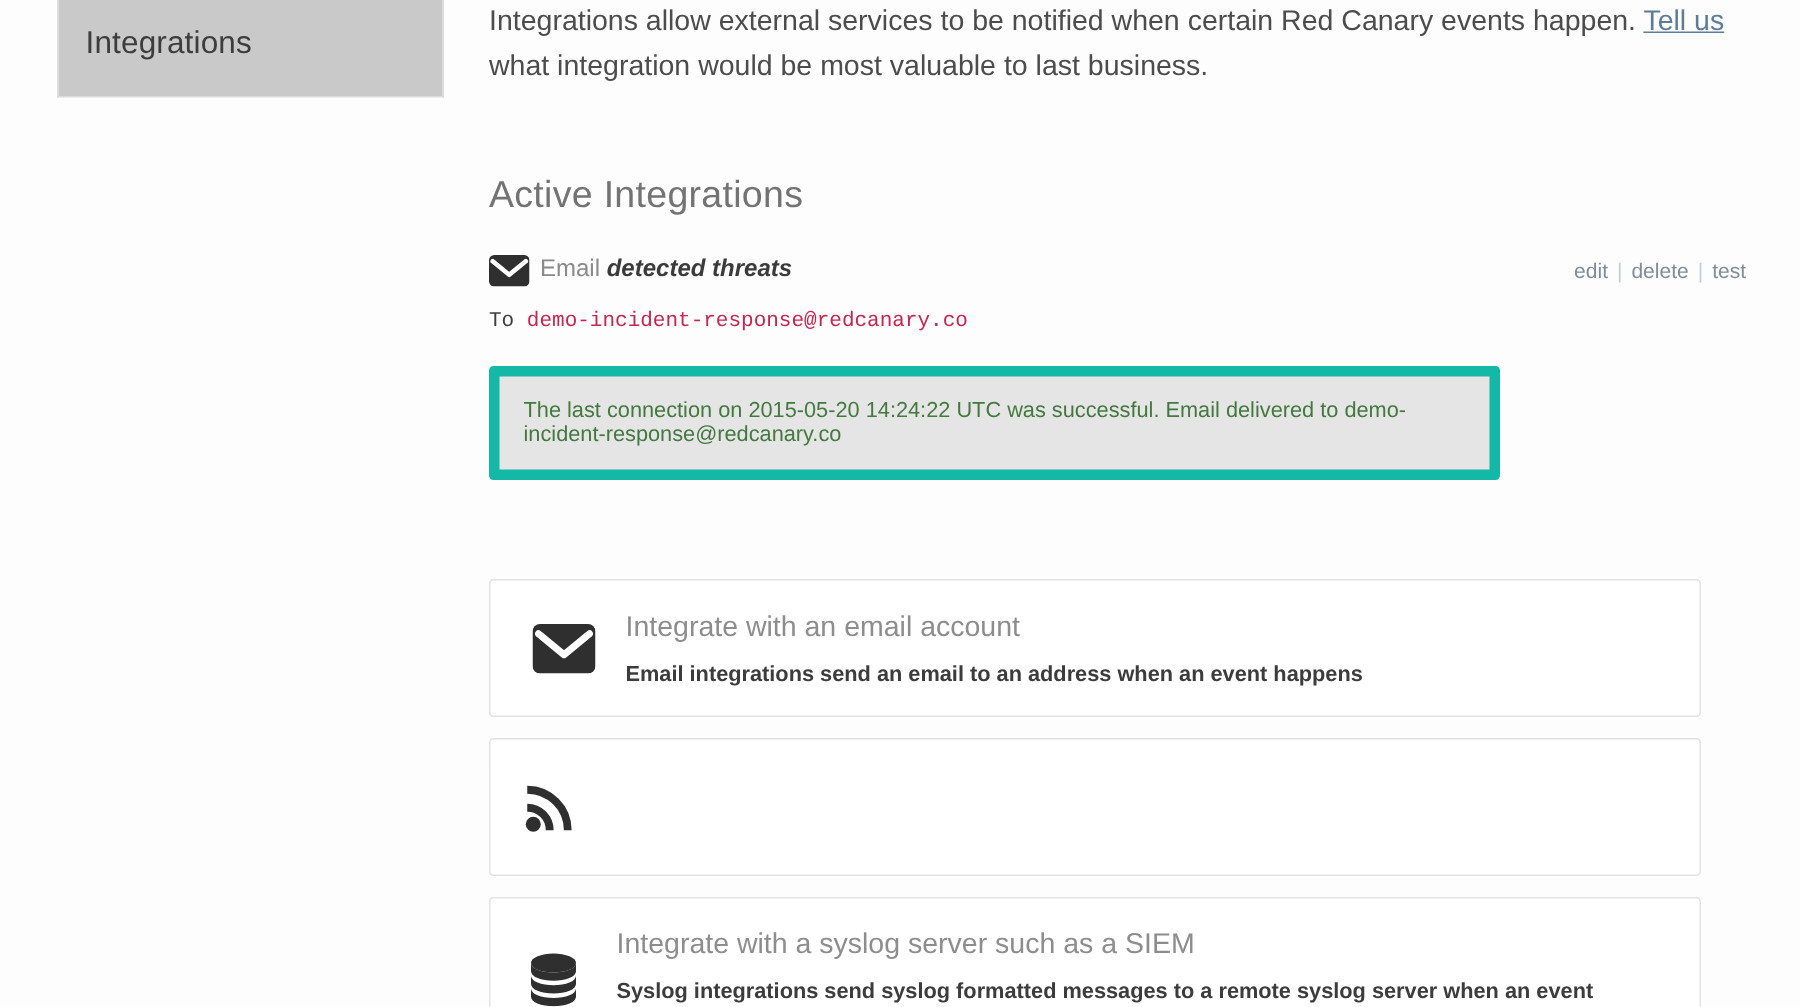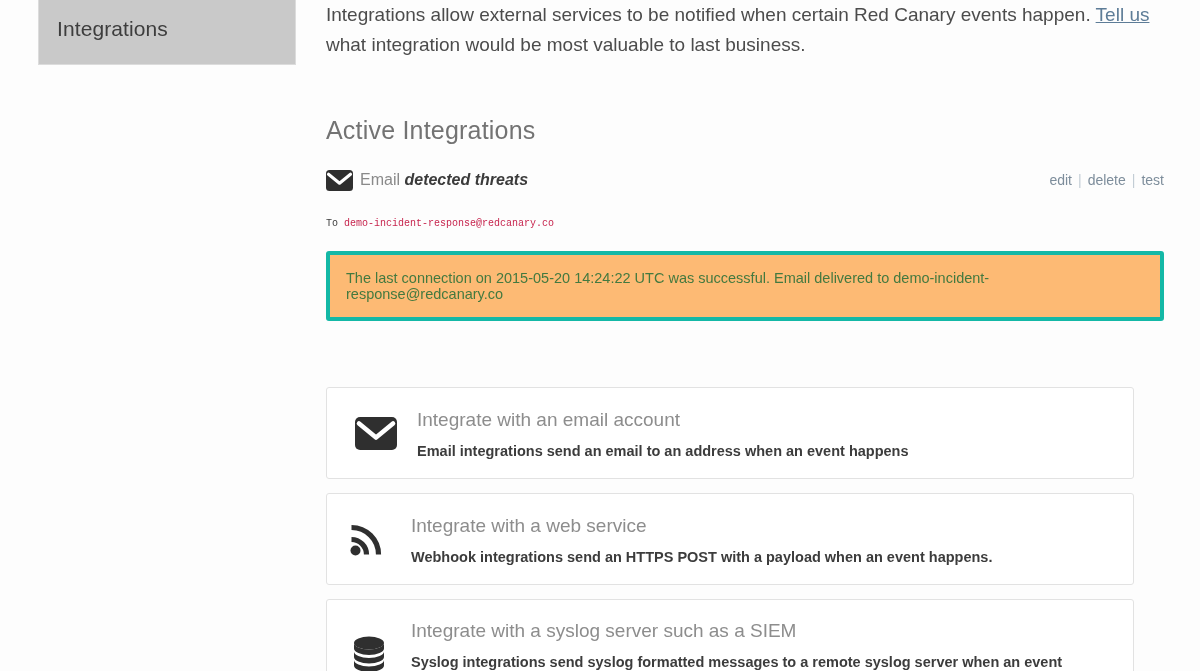--- a/index.html
+++ b/index.html
@@ -108,40 +108,40 @@
     display: flex;
     gap: 6px;
   }
   .row-links a {
     color: #7d8d9b;
     text-decoration: none;
   }
   .row-links .sep { color: #c3cdd5; }
 
   .to-line {
-    margin-top: 25px;
+    margin-top: 13px;
     font-family: "Liberation Mono", monospace;
-    font-size: 10px;
+    font-size: 14px;
     color: #3d3d3d;
   }
   .to-line .addr {
     color: #c7254e;
   }
 
   
   .banner {
     margin-top: 22px;
-    background: #fdba74;
-    border: 4px solid #14b8a6;
+    background: #e5e5e5;
+    border: 7px solid #14b8a6;
     border-radius: 3px;
     color: #43793f;
     font-size: 14.5px;
     padding: 15px 16px;
     box-sizing: border-box;
-    width: 838px;
+    width: 674px;
   }
 
   
   .cards {
     margin-top: 66px;
     display: flex;
     flex-direction: column;
     gap: 14px;
   }
   .card {
@@ -239,24 +239,20 @@
     </div>
 
     <div class="card card-2">
       <span class="card-icon">
         <svg width="36" height="36" viewBox="0 0 36 36" aria-hidden="true">
           <circle cx="6.5" cy="29.5" r="5" fill="#2f2f2f"></circle>
           <path d="M2.5 18.5 A15 15 0 0 1 17.5 33.5" fill="none" stroke="#2f2f2f" stroke-width="5.2" stroke-linecap="butt"></path>
           <path d="M2.5 6.5 A27 27 0 0 1 29.5 33.5" fill="none" stroke="#2f2f2f" stroke-width="5.2" stroke-linecap="butt"></path>
         </svg>
       </span>
-      <div class="card-body">
-        <div class="card-title">Integrate with a web service</div>
-        <div class="card-desc">Webhook integrations send an HTTPS POST with a payload when an event happens.</div>
-      </div>
     </div>
 
     <div class="card card-3">
       <span class="card-icon">
         <svg width="40" height="40" viewBox="0 0 40 40" aria-hidden="true">
           <g fill="#2f2f2f">
             <ellipse cx="20" cy="9" rx="15" ry="6.4"></ellipse>
             <path d="M5 9 v5.5 a15 6.4 0 0 0 30 0 V9 a15 6.4 0 0 1 -30 0 z"></path>
             <path d="M5 17.5 v5.5 a15 6.4 0 0 0 30 0 v-5.5 a15 6.4 0 0 1 -30 0 z"></path>
             <path d="M5 26 v5.5 a15 6.4 0 0 0 30 0 V26 a15 6.4 0 0 1 -30 0 z"></path>

